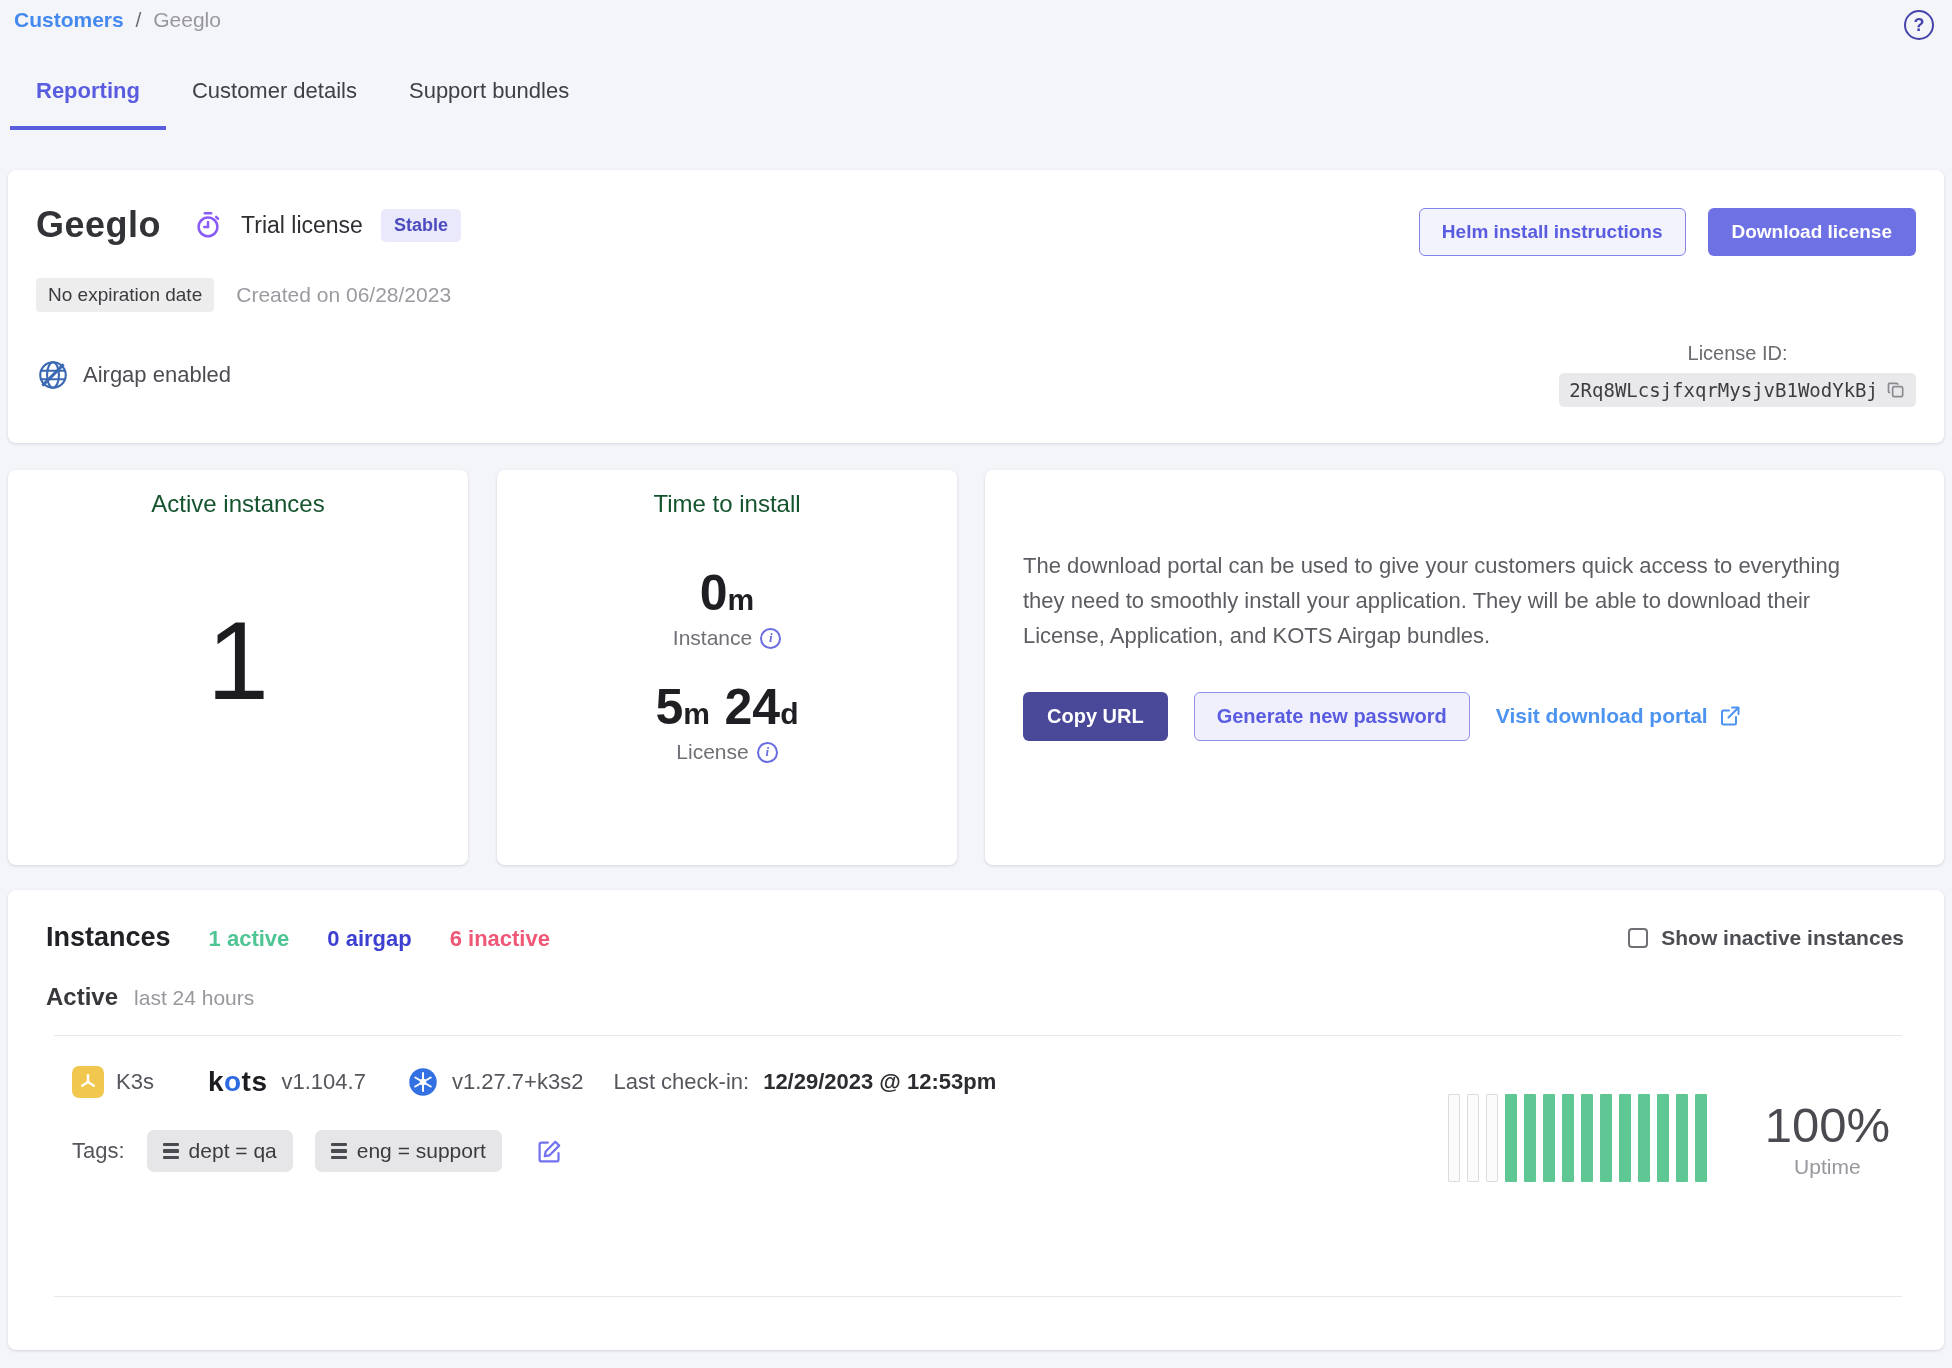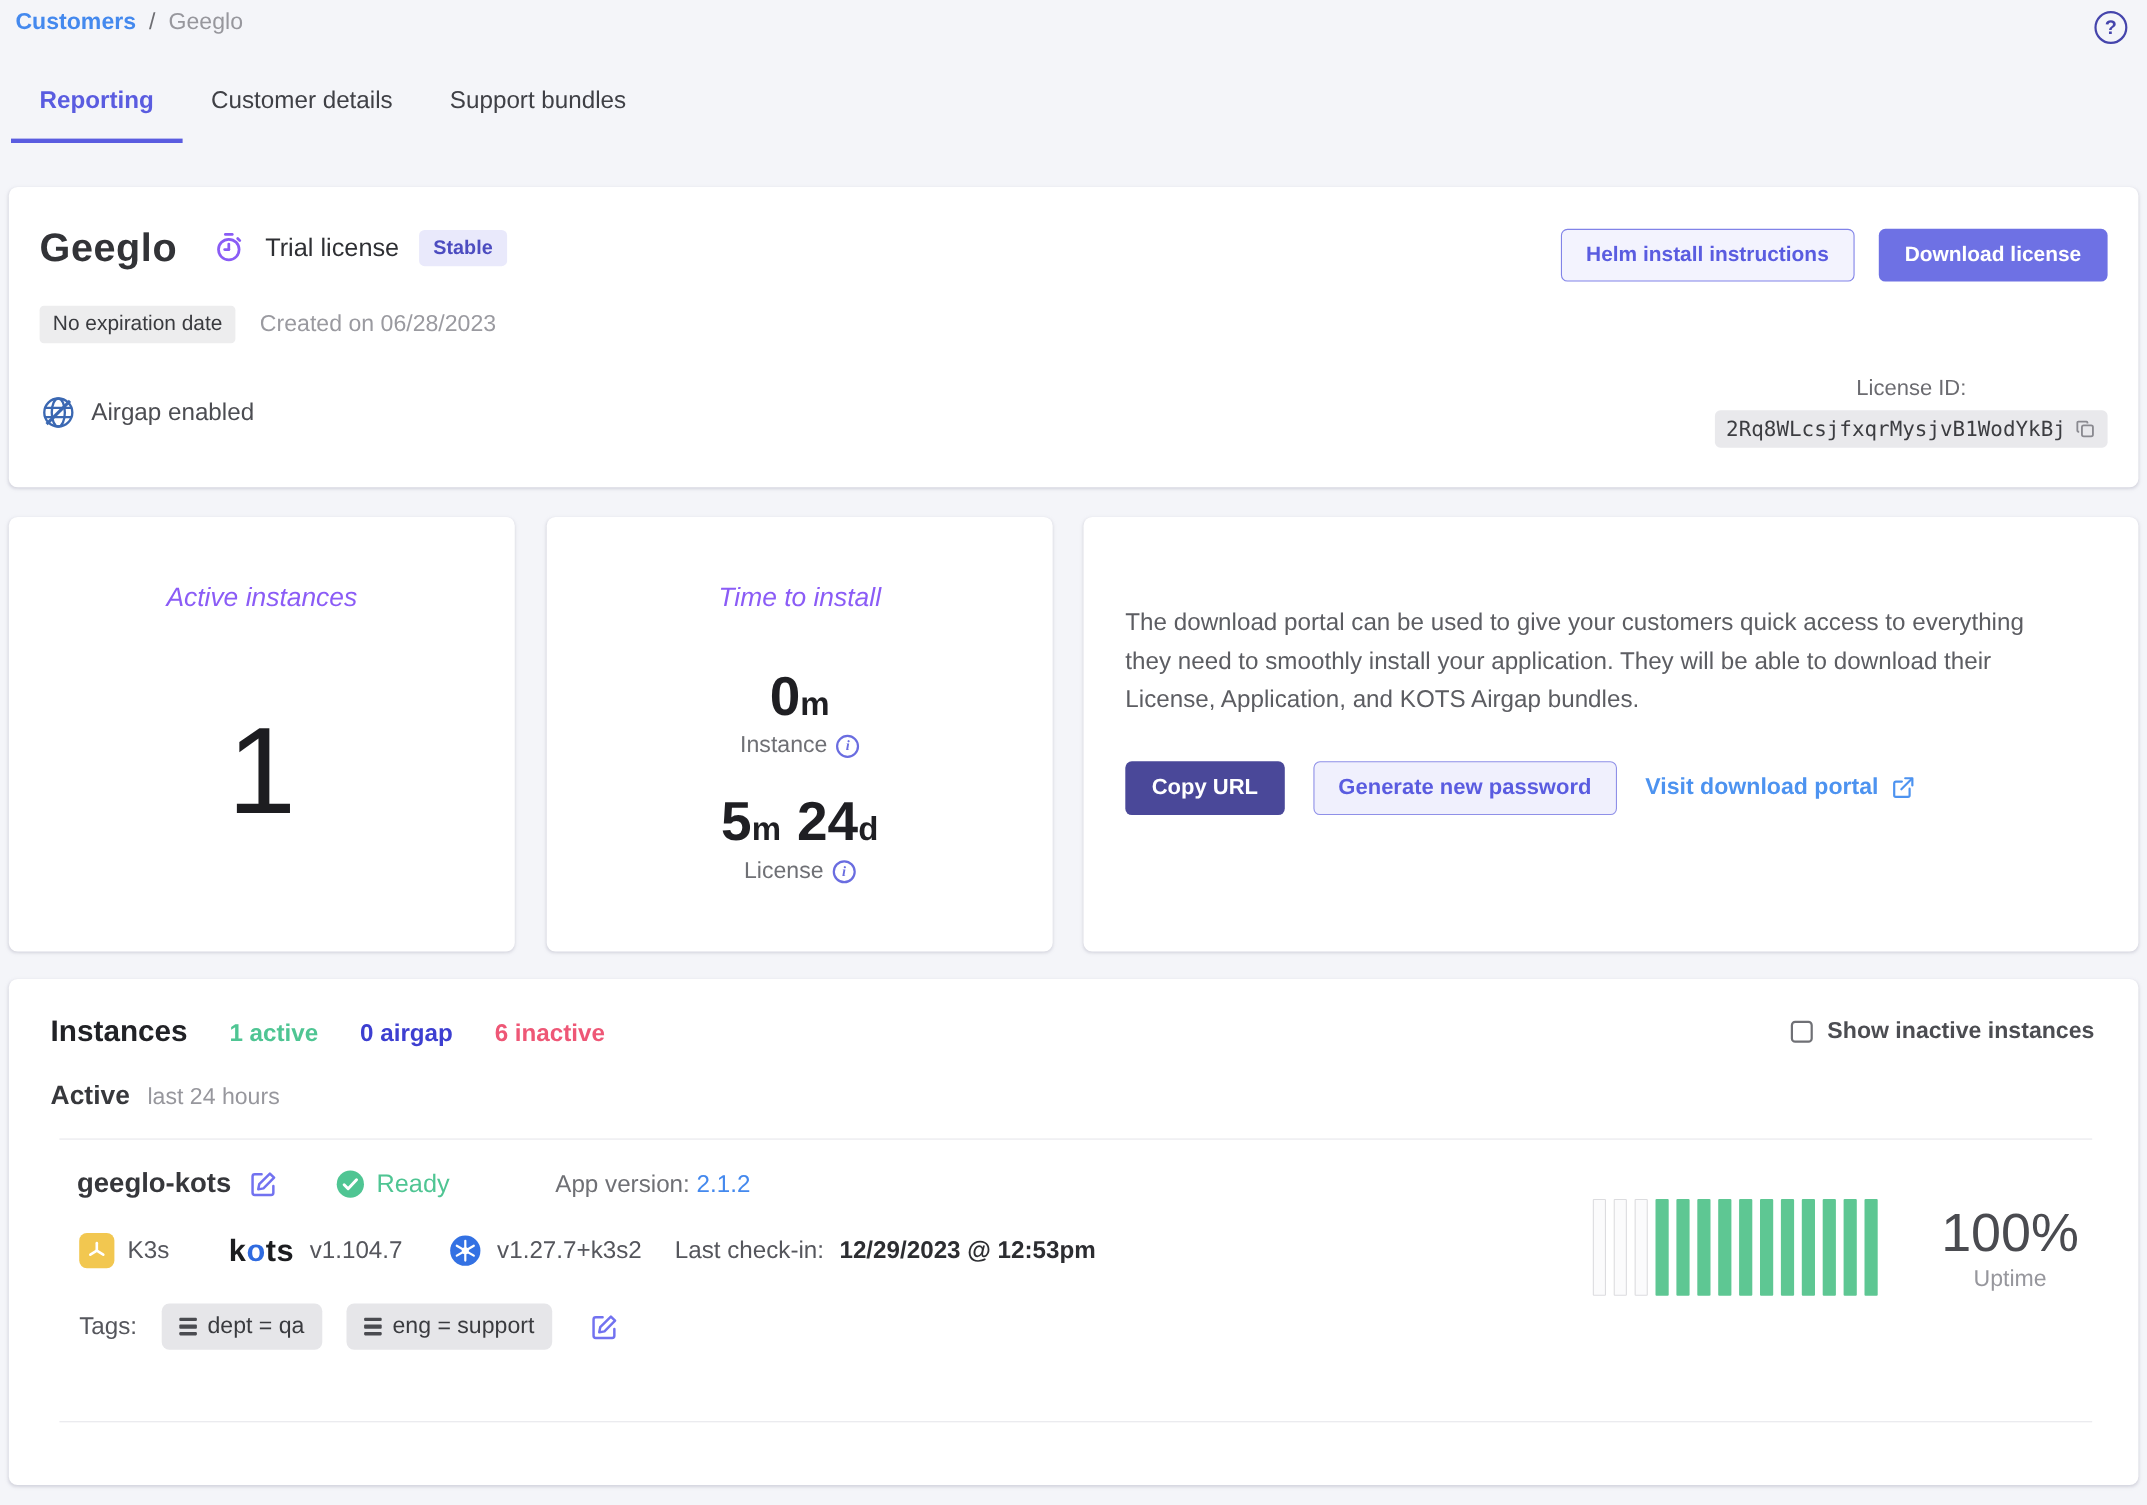--- a/index.html
+++ b/index.html
@@ -40,21 +40,21 @@
   .lc-row3{display:flex;justify-content:space-between;align-items:center;margin-top:30px;}
   .airgap{display:flex;align-items:center;gap:13px;font-size:22px;color:#4c4d52;}
   .licid{display:flex;align-items:center;gap:8px;flex-direction:column;}
   .licid-label{font-size:20px;color:#6b6b70;}
   .licid-pill{background:#e9e9ec;border-radius:5px;padding:6px 10px;display:flex;align-items:center;gap:8px;font-family:"DejaVu Sans Mono",monospace;font-size:19px;color:#3c3d41;}
   .copy-ic{cursor:pointer;display:flex;}
   
   .stat-card{text-align:center;}
   #card-active{left:8px;top:470px;width:460px;height:395px;}
   #card-tti{left:497px;top:470px;width:460px;height:395px;}
-  .stat-title{font-size:24px;color:#8b5cf6;margin-top:60px;font-style:italic;}
+  .stat-title{font-size:24px;color:#14532d;margin-top:20px;}
   .big-number{font-size:112px;font-weight:400;color:#1d1d20;margin-top:78px;}
   .tti-value{margin-top:46px;font-weight:700;color:#1f1f23;}
   .tti-value .v{font-size:50px;}
   .tti-value .u{font-size:30px;}
   .tti-label{margin-top:4px;font-size:21px;color:#6f7075;display:flex;align-items:center;justify-content:center;gap:8px;}
   .info-ic{width:21px;height:21px;border:2px solid #6a6de0;border-radius:50%;color:#6a6de0;font-size:13px;font-weight:700;display:inline-flex;align-items:center;justify-content:center;font-family:"Liberation Serif",serif;font-style:italic;cursor:pointer;}
   
   #card-portal{left:985px;top:470px;width:959px;height:395px;padding:42px 40px 0 38px;}
   .dp-head{display:flex;justify-content:space-between;align-items:baseline;}
   .dp-title{font-size:27px;font-weight:700;color:#27282c;}
@@ -237,42 +237,20 @@
       <span>Show inactive instances</span>
     </label>
   </div>
   <div class="grp-row">
     <span class="grp-title">Active</span>
     <span class="grp-sub">last 24 hours</span>
   </div>
   <div class="divider"></div>
 
   <div class="inst-body">
-    <div class="irow irow1" style="margin-left:24px;">
-      <span class="iname">geeglo-kots</span>
-      <span class="edit-ic">
-        <svg width="27" height="27" viewBox="0 0 24 24" fill="none" stroke="#7272f0" stroke-width="2" stroke-linecap="round" stroke-linejoin="round">
-          <path d="M20 13.5 V19 a1.8 1.8 0 0 1 -1.8 1.8 H5 A1.8 1.8 0 0 1 3.2 19 V5.8 A1.8 1.8 0 0 1 5 4 h5.5"></path>
-          <path d="M17.2 3.4 l3.4 3.4 L12 15.4 l-4.2.8.8-4.2z"></path>
-        </svg>
-      </span>
-      <span class="ready">
-        <span>
-          <svg width="27" height="27" viewBox="0 0 24 24">
-              <circle cx="12" cy="12" r="11" fill="#4fc593"></circle>
-              <path d="M7 12.5 l3.2 3.2 L17 8.5" stroke="#fff" stroke-width="2.4" fill="none" stroke-linecap="round" stroke-linejoin="round"></path>
-            </svg>
-        </span>
-        <span>Ready</span>
-      </span>
-      <span class="appver">
-        <span>App version:</span>
-        <span class="lnk">2.1.2</span>
-      </span>
-    </div>
 
     <div class="irow irow2" style="margin-left:26px;">
       <span class="k3s-box">
         <svg width="22" height="22" viewBox="0 0 24 24" stroke="#fff" stroke-width="2.6" stroke-linecap="round" fill="none">
           <path d="M12 12 L12 4.5"></path>
             <path d="M12 12 L5.6 16"></path>
             <path d="M12 12 L18.4 16"></path>
         </svg>
       </span>
       <span class="k3s-txt">K3s</span>

